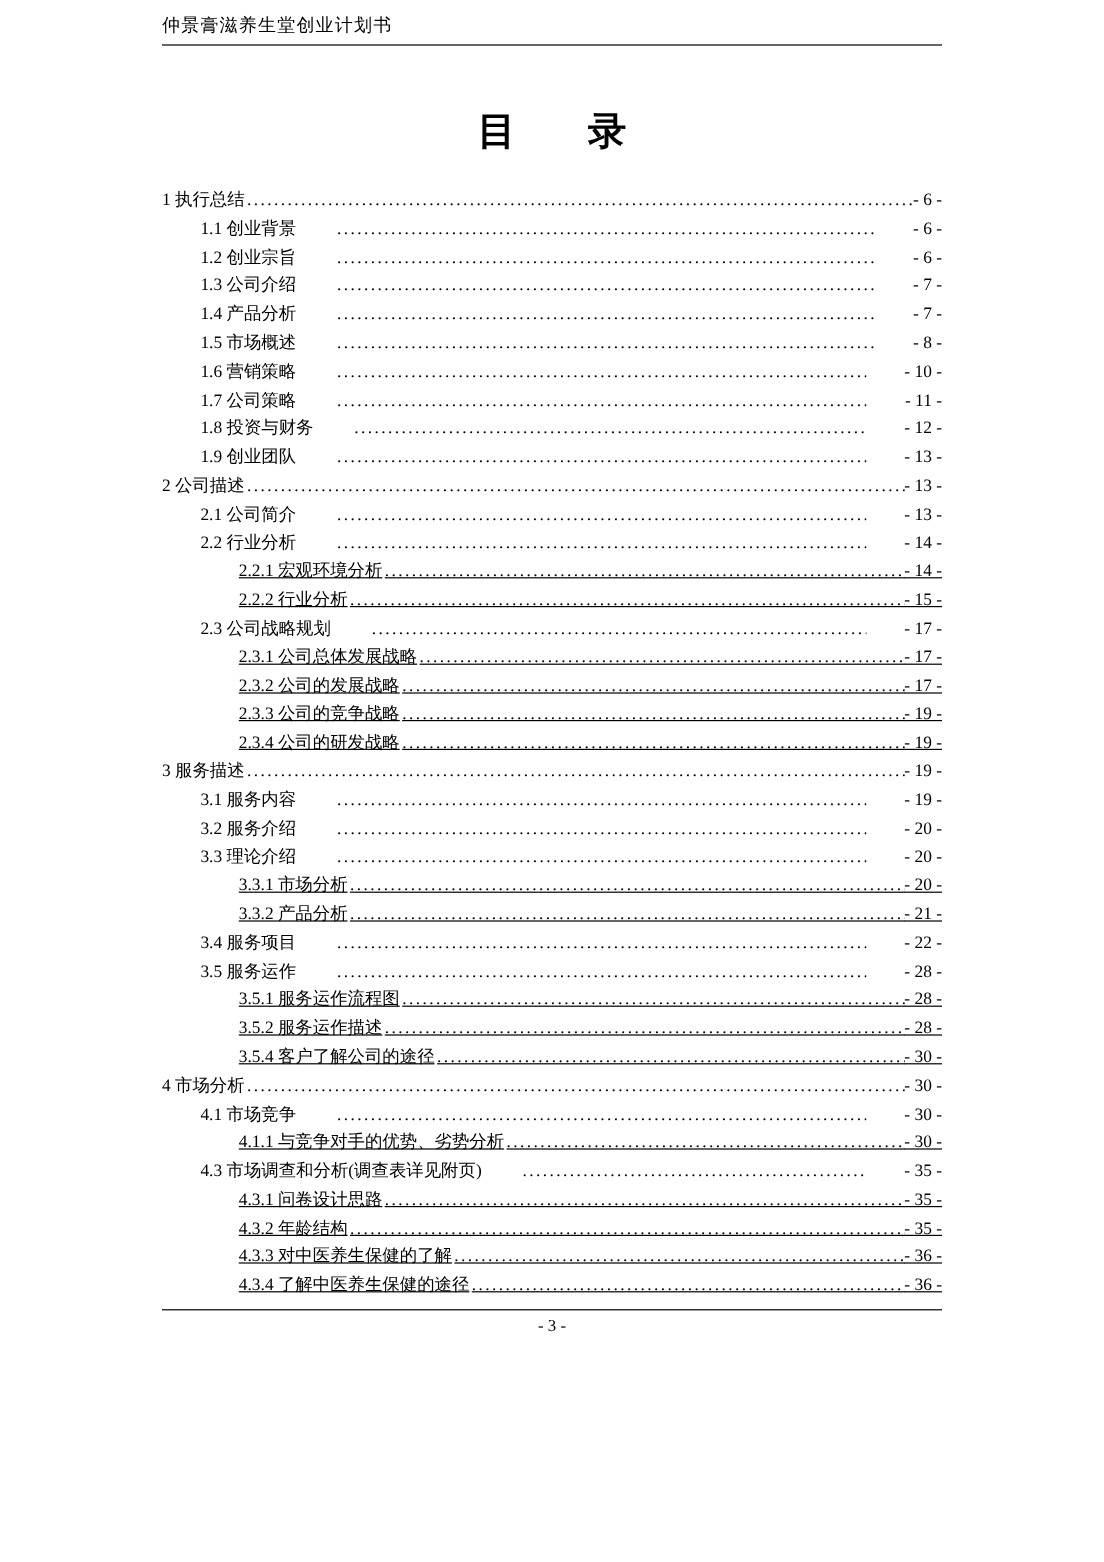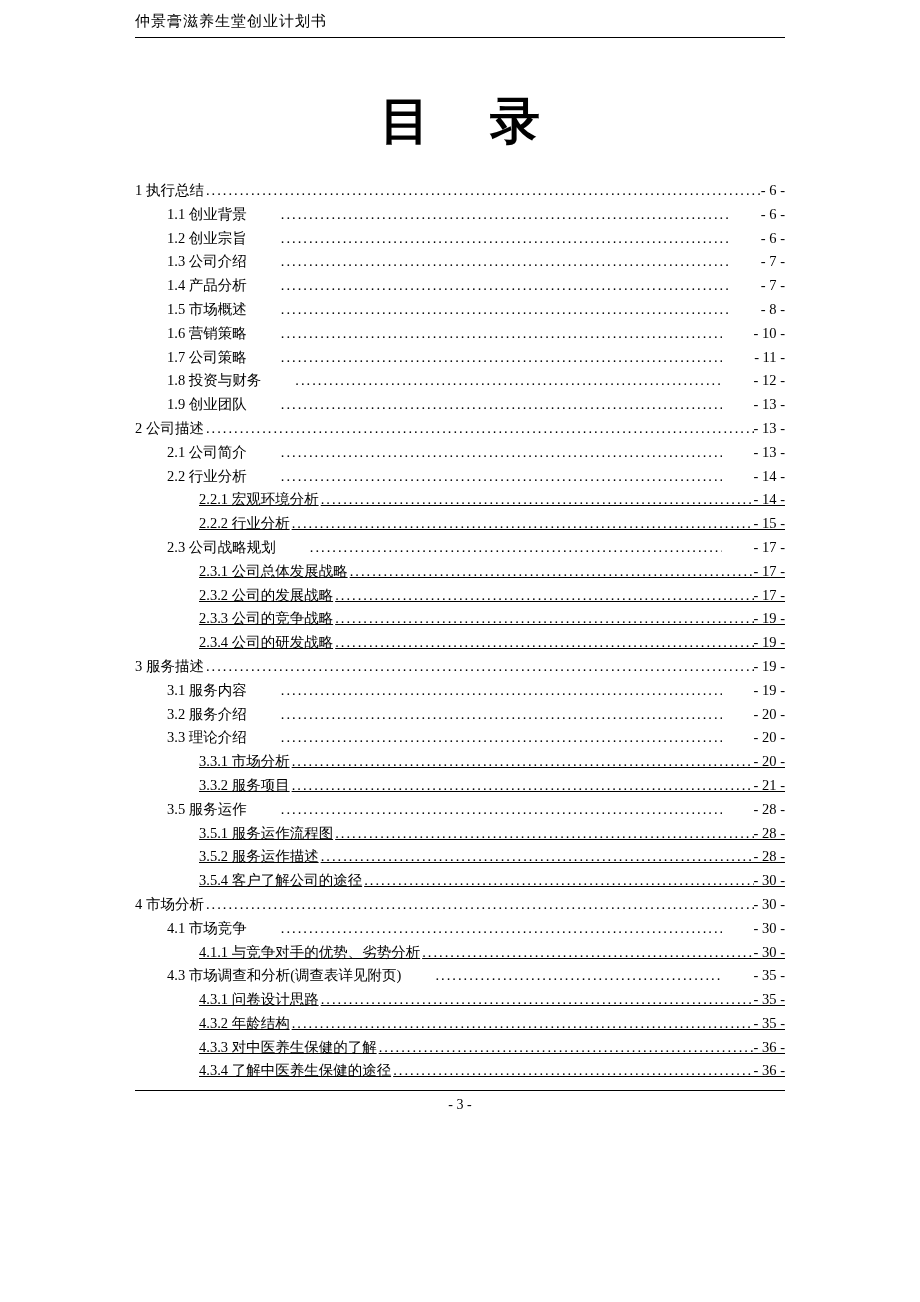--- a/index.html
+++ b/index.html
@@ -18,21 +18,21 @@
       text-align: left;
       font-size: 15px;
       padding-top: 12px;
       padding-bottom: 6px;
       border-bottom: 1px solid #000;
       margin-bottom: 50px;
       letter-spacing: 1px;
     }
     .title {
       text-align: center;
-      font-size: 50px;
+      font-size: 32px;
       font-weight: bold;
       letter-spacing: 60px;
       padding-left: 60px;
       margin-bottom: 28px;
       font-family: Liberation Sans, sans-serif;
     }
     .toc {
       font-size: 14.5px;
       line-height: 1.0;
     }
@@ -191,23 +191,28 @@
         <span class="toc-label">3.3  理论介绍</span>
         <span class="toc-leader"></span>
         <span class="toc-page">- 20 -</span>
       </div>
       <div class="toc-row lvl-3">
         <span class="toc-label">3.3.1 市场分析</span>
         <span class="toc-leader"></span>
         <span class="toc-page">- 20 -</span>
       </div>
       <div class="toc-row lvl-3">
-        <span class="toc-label">3.3.2 服务项目</span>
+        <span class="toc-label">3.3.2 产品分析</span>
         <span class="toc-leader"></span>
         <span class="toc-page">- 21 -</span>
+      </div>
+      <div class="toc-row lvl-2">
+        <span class="toc-label">3.4  服务项目</span>
+        <span class="toc-leader"></span>
+        <span class="toc-page">- 22 -</span>
       </div>
       <div class="toc-row lvl-2">
         <span class="toc-label">3.5  服务运作</span>
         <span class="toc-leader"></span>
         <span class="toc-page">- 28 -</span>
       </div>
       <div class="toc-row lvl-3">
         <span class="toc-label">3.5.1  服务运作流程图</span>
         <span class="toc-leader"></span>
         <span class="toc-page">- 28 -</span>

